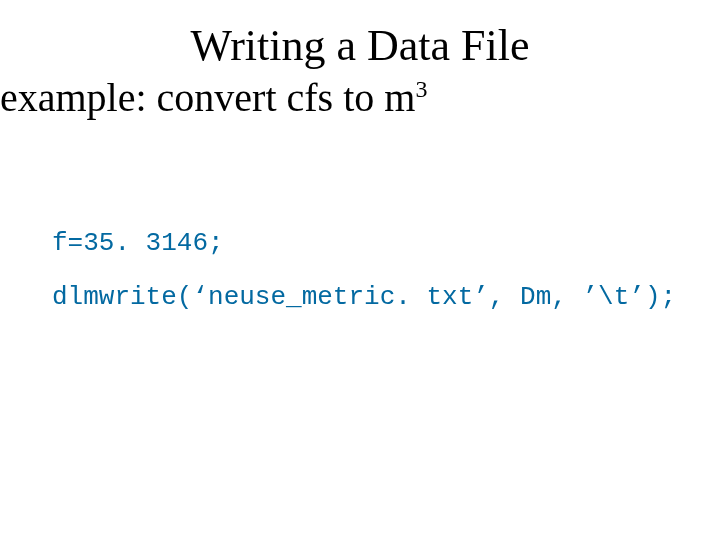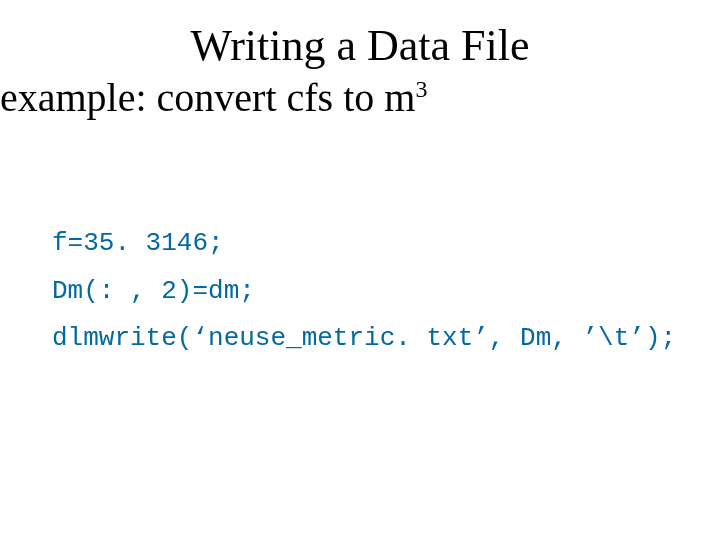--- a/index.html
+++ b/index.html
@@ -56,16 +56,15 @@
 
 <div class="title">Writing a Data File</div>
 
 <div class="subtitle">
   <span>example: convert cfs to m</span><sup>3</sup>
 </div>
 
 <div class="code-block">
   <div class="code-line">f=35. 3146;</div>
   <div class="gap"></div>
-  <div class="code-line">Dm(: , 2)=dm;</div>
   <div class="gap"></div>
   <div class="code-line">dlmwrite(‘neuse_metric. txt’, Dm, ’\t’);</div>
 </div>
 
 </body></html>

